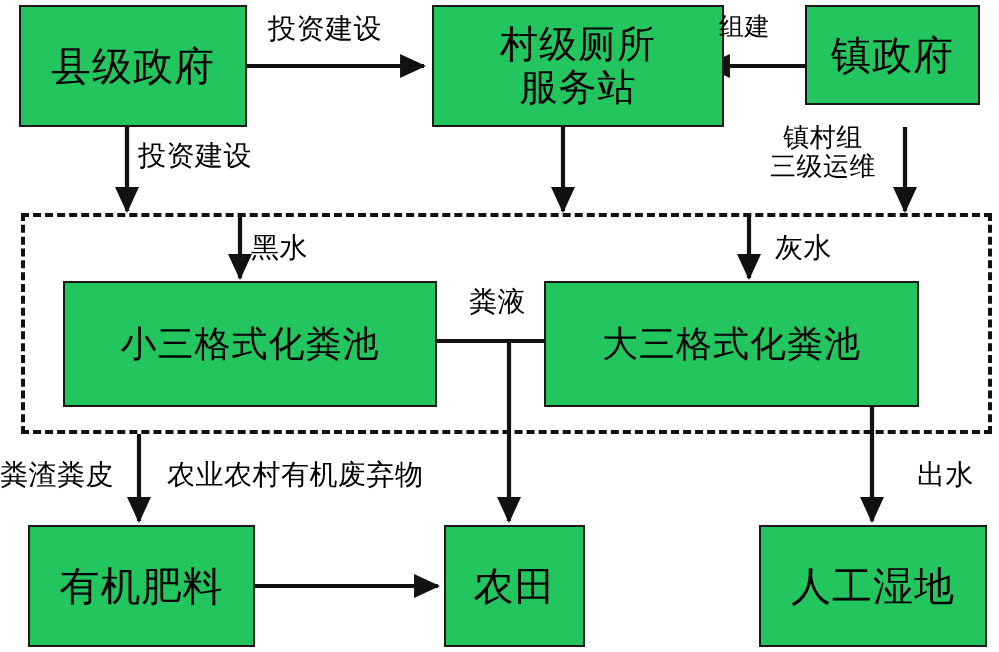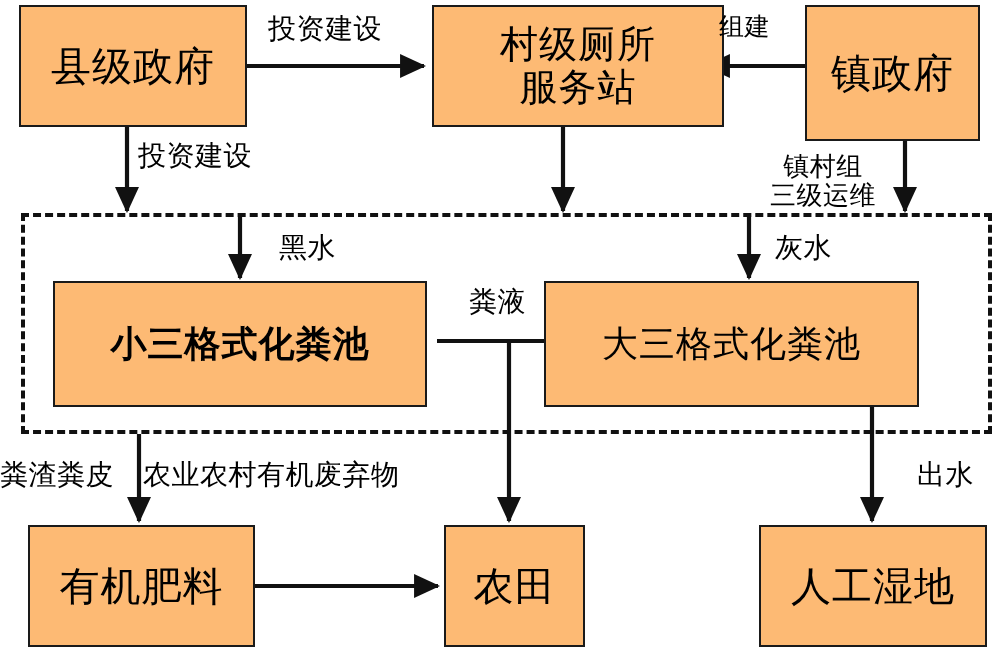--- a/index.html
+++ b/index.html
@@ -19,21 +19,21 @@
     position: absolute;
     left: 0;
     top: 0;
     width: 999px;
     height: 652px;
   }
   .node {
     position: absolute;
     box-sizing: border-box;
     border: 2.5px solid #1a1a1a;
-    background: #fdba74;
+    background: #22c55e;
     display: flex;
     align-items: center;
     justify-content: center;
     text-align: center;
     color: #000000;
     line-height: 1.12;
     font-weight: 400;
   }
   .node-label {
     display: block;
@@ -98,46 +98,46 @@
   </svg>
 
   <div id="nodes-host">
       <div class="node" style="left: 19px; top: 5px; width: 228px; height: 122px; font-size: 40px; border-color: rgb(26, 26, 26);">
         <span class="node-label">县级政府</span>
       </div>
       <div class="node" style="left: 432px; top: 5px; width: 292px; height: 122px; font-size: 38px; border-color: rgb(26, 26, 26);">
         <span class="node-label">村级厕所
 服务站</span>
       </div>
-      <div class="node" style="left: 805px; top: 5px; width: 175px; height: 136px; font-size: 40px; border-color: rgb(26, 26, 26);">
+      <div class="node" style="left: 805px; top: 5px; width: 175px; height: 100px; font-size: 40px; border-color: rgb(26, 26, 26);">
         <span class="node-label">镇政府</span>
       </div>
-      <div class="node" style="left: 53px; top: 281px; width: 374px; height: 126px; font-size: 36px; border-color: rgb(26, 26, 26); font-weight: bold;">
+      <div class="node" style="left: 63px; top: 281px; width: 374px; height: 126px; font-size: 36px; border-color: rgb(26, 26, 26);">
         <span class="node-label">小三格式化粪池</span>
       </div>
       <div class="node" style="left: 544px; top: 281px; width: 375px; height: 126px; font-size: 36px; border-color: rgb(26, 26, 26);">
         <span class="node-label">大三格式化粪池</span>
       </div>
       <div class="node" style="left: 28px; top: 525px; width: 227px; height: 122px; font-size: 40px; border-color: rgb(26, 26, 26);">
         <span class="node-label">有机肥料</span>
       </div>
       <div class="node" style="left: 444px; top: 525px; width: 141px; height: 122px; font-size: 40px; border-color: rgb(26, 26, 26);">
         <span class="node-label">农田</span>
       </div>
       <div class="node" style="left: 759px; top: 525px; width: 228px; height: 122px; font-size: 40px; border-color: rgb(26, 26, 26);">
         <span class="node-label">人工湿地</span>
       </div>
     </div>
   <div id="labels-host">
       <div class="edge-label" style="left: 268px; top: 14px; font-size: 28px; text-align: left; color: rgb(0, 0, 0);">投资建设</div>
       <div class="edge-label" style="left: 138px; top: 141px; font-size: 28px; text-align: left; color: rgb(0, 0, 0);">投资建设</div>
       <div class="edge-label" style="left: 719px; top: 13px; font-size: 25px; text-align: left; color: rgb(0, 0, 0);">组建</div>
-      <div class="edge-label" style="left: 770px; top: 152px; font-size: 26px; text-align: center; color: rgb(0, 0, 0);">镇村组
+      <div class="edge-label" style="left: 770px; top: 123px; font-size: 26px; text-align: center; color: rgb(0, 0, 0);">镇村组
 三级运维</div>
-      <div class="edge-label" style="left: 251px; top: 233px; font-size: 28px; text-align: left; color: rgb(0, 0, 0); margin-left: 28px;">黑水</div>
+      <div class="edge-label" style="left: 251px; top: 233px; font-size: 28px; text-align: left; color: rgb(0, 0, 0);">黑水</div>
       <div class="edge-label" style="left: 775px; top: 233px; font-size: 28px; text-align: left; color: rgb(0, 0, 0);">灰水</div>
       <div class="edge-label" style="left: 469px; top: 287px; font-size: 28px; text-align: right; color: rgb(0, 0, 0);">粪液</div>
       <div class="edge-label" style="left: 0px; top: 460px; font-size: 28px; text-align: left; color: rgb(0, 0, 0);">粪渣粪皮</div>
-      <div class="edge-label" style="left: 143px; top: 460px; font-size: 28px; text-align: left; color: rgb(0, 0, 0);">农业农村有机废弃物</div>
+      <div class="edge-label" style="left: 143px; top: 460px; font-size: 28px; text-align: left; color: rgb(0, 0, 0); padding-left: 24px;">农业农村有机废弃物</div>
       <div class="edge-label" style="left: 893px; top: 460px; font-size: 28px; text-align: left; color: rgb(0, 0, 0); margin-left: 24px;">出水</div>
     </div>
 
 </div>
 
 </body></html>

